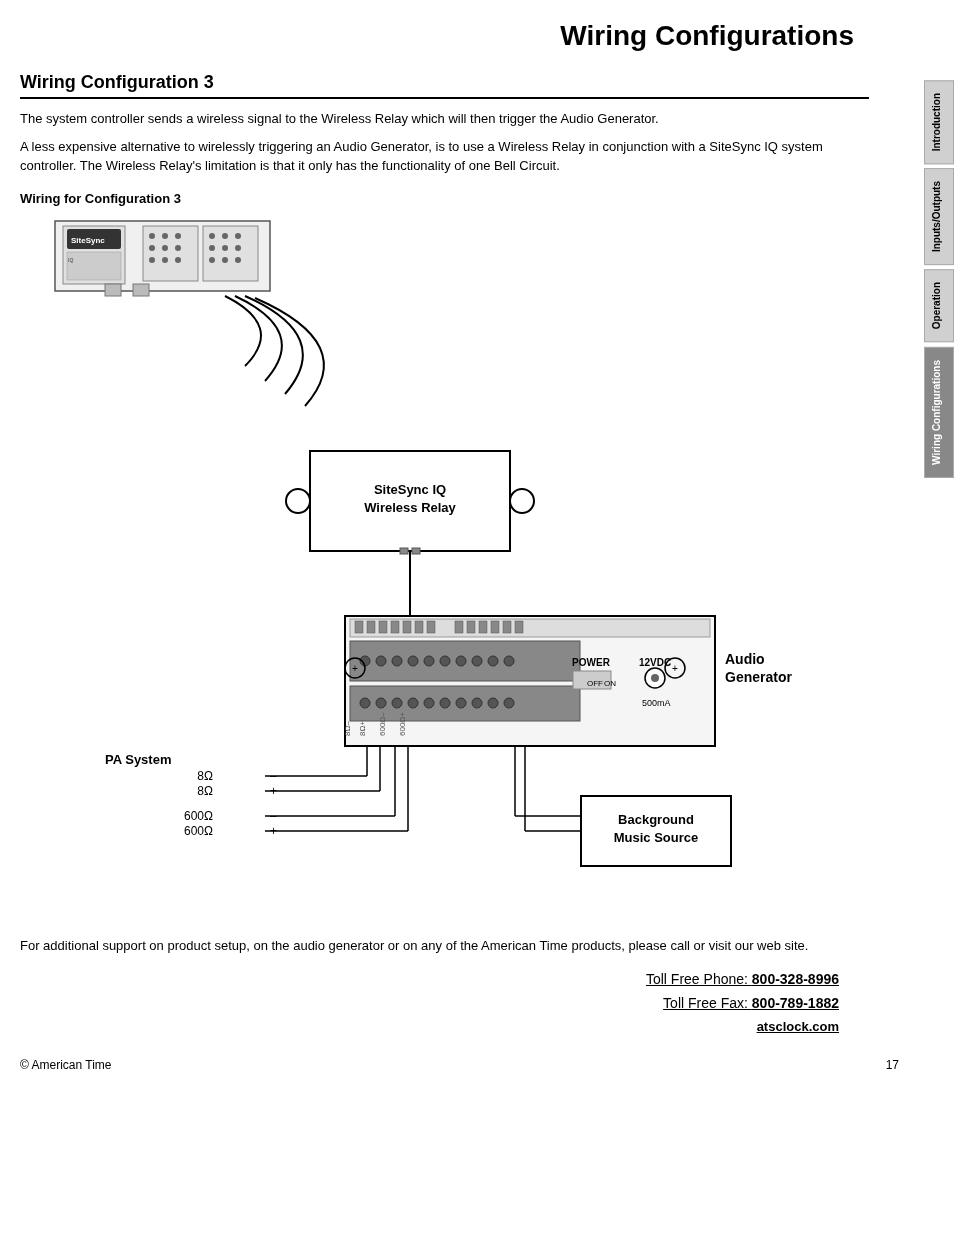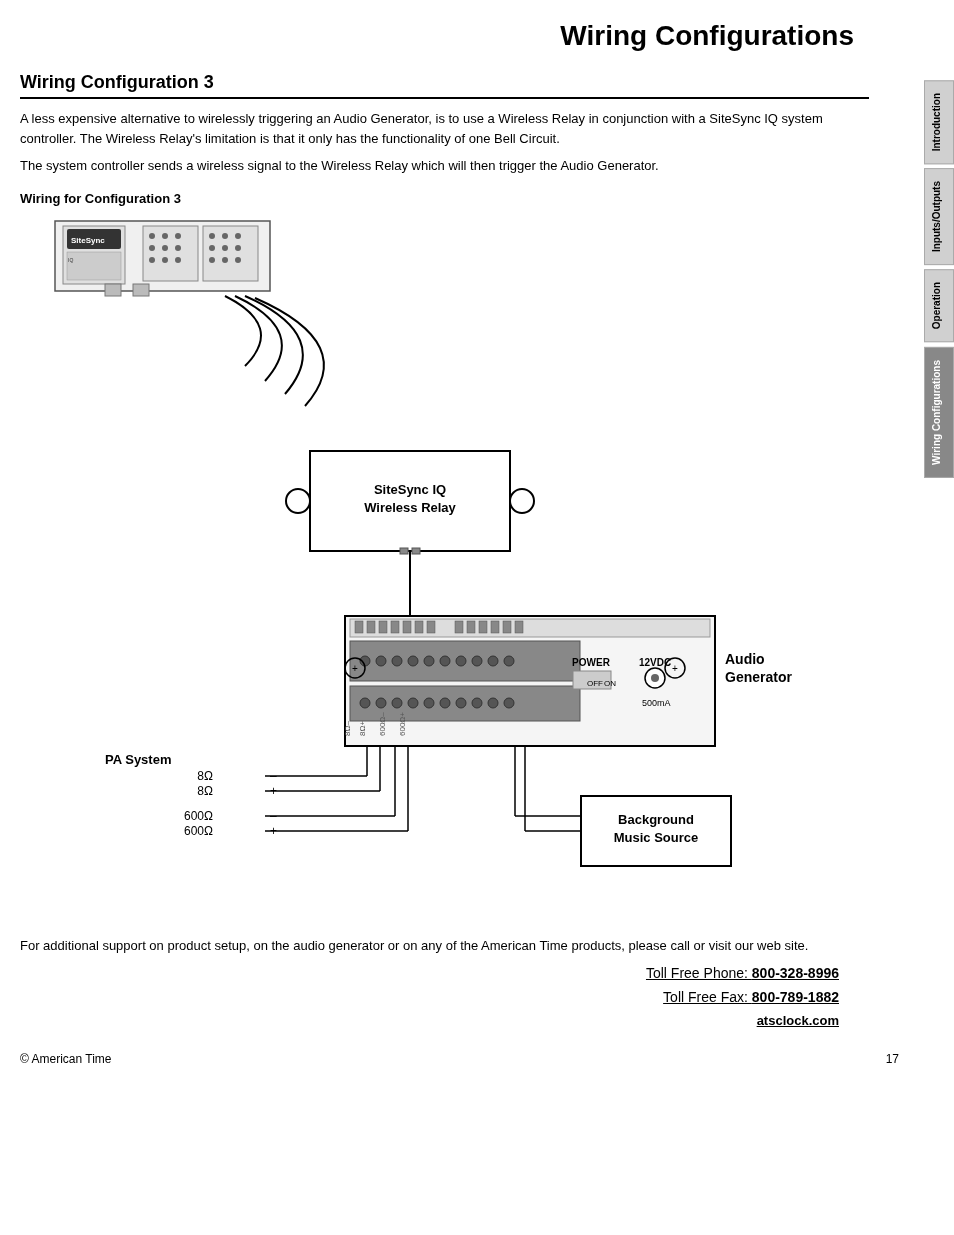--- a/index.html
+++ b/index.html
@@ -104,21 +104,21 @@
     }
 
     
     .footer-section {
       padding: 20px 20px 10px 20px;
       margin-right: 35px;
     }
     .footer-description {
       font-size: 13px;
       line-height: 1.6;
-      margin-bottom: 6px;
+      margin-bottom: 12px;
     }
     .footer-contact {
       display: flex;
       justify-content: flex-end;
       padding-right: 60px;
     }
     .contact-info {
       text-align: right;
       font-size: 14px;
       line-height: 1.7;
@@ -159,22 +159,22 @@
 
 <div class="side-tabs">
   <div class="side-tab">Introduction</div>
   <div class="side-tab">Inputs/Outputs</div>
   <div class="side-tab">Operation</div>
   <div class="side-tab active">Wiring Configurations</div>
 </div>
 
 <div class="main-content">
   <div class="section-title">Wiring Configuration 3</div>
+  <p class="description">The system controller sends a wireless signal to the Wireless Relay which will then trigger the Audio Generator.</p>
   <p class="description">A less expensive alternative to wirelessly triggering an Audio Generator, is to use a Wireless Relay in conjunction with a SiteSync IQ system controller. The Wireless Relay's limitation is that it only has the functionality of one Bell Circuit.</p>
-  <p class="description">The system controller sends a wireless signal to the Wireless Relay which will then trigger the Audio Generator.</p>
 
   <div class="diagram-section-title">Wiring for Configuration 3</div>
 
   <div class="wiring-diagram">
 
     <svg class="diagram-svg" viewBox="0 0 840 680" xmlns="http://www.w3.org/2000/svg">
 
       <rect x="30" y="5" width="215" height="70" fill="#f0f0f0" stroke="#555" stroke-width="1.5"></rect>
 
       <rect x="38" y="10" width="62" height="58" fill="#e0e0e0" stroke="#888" stroke-width="1"></rect>

